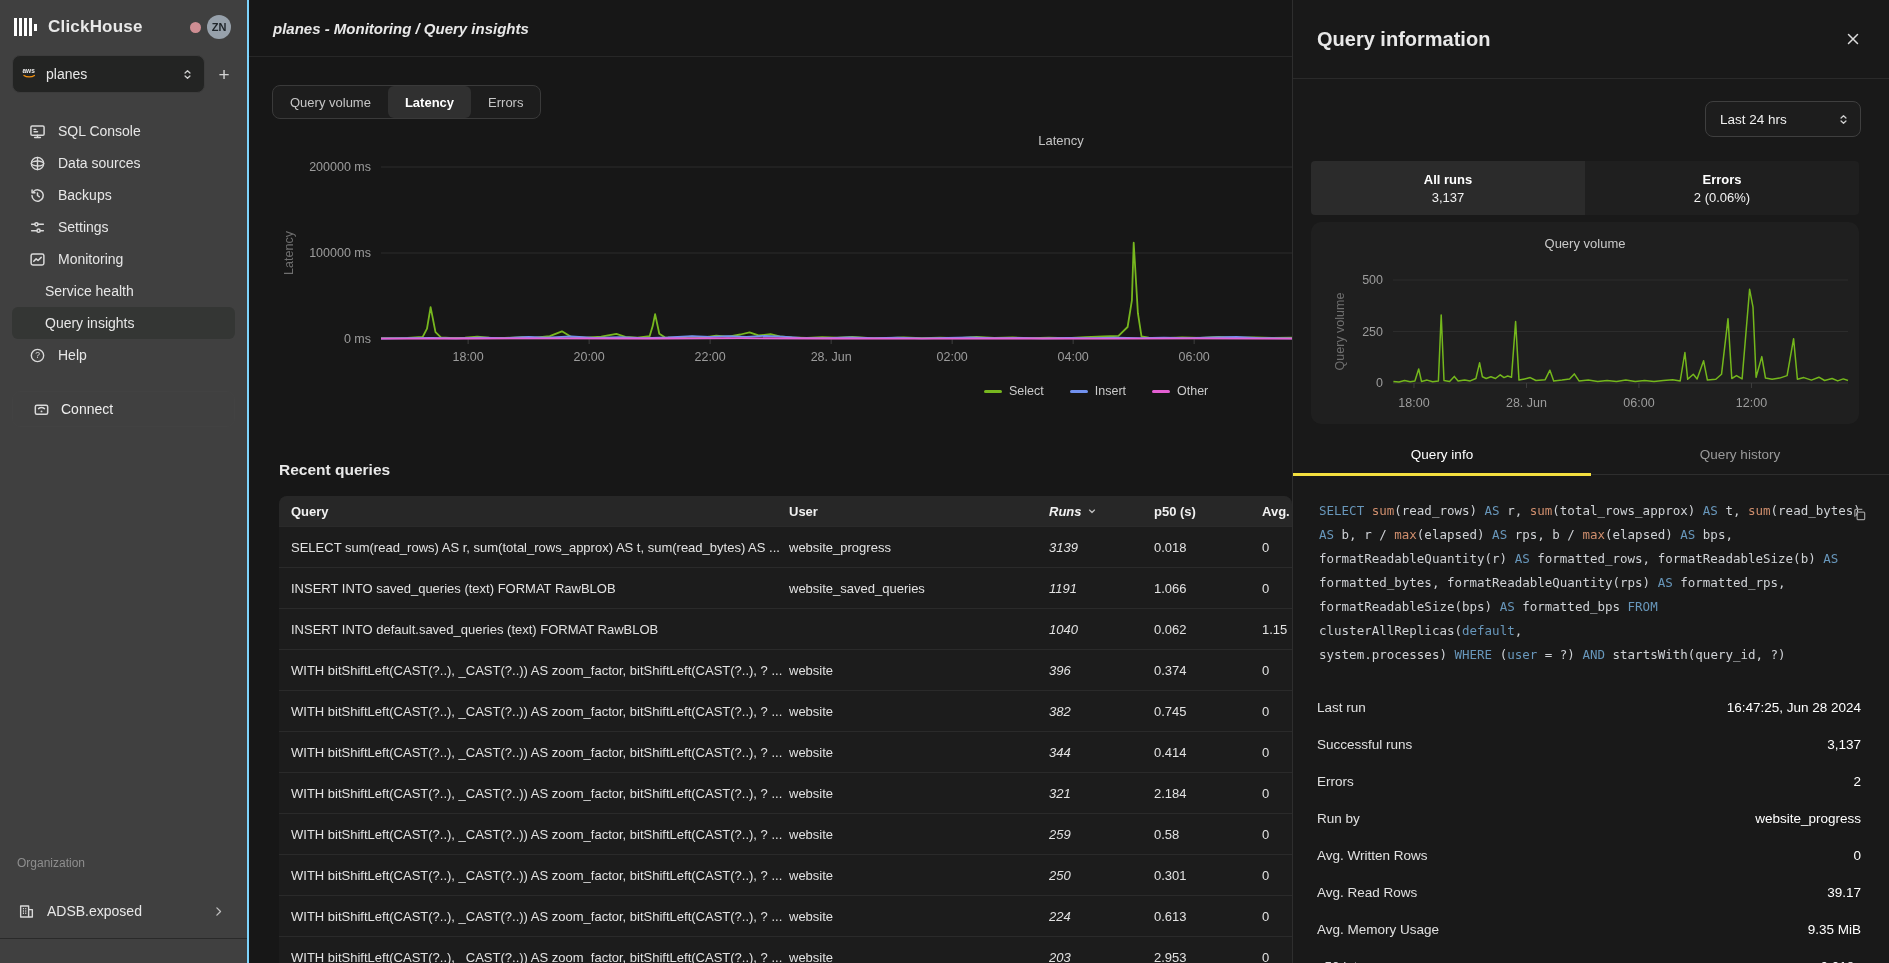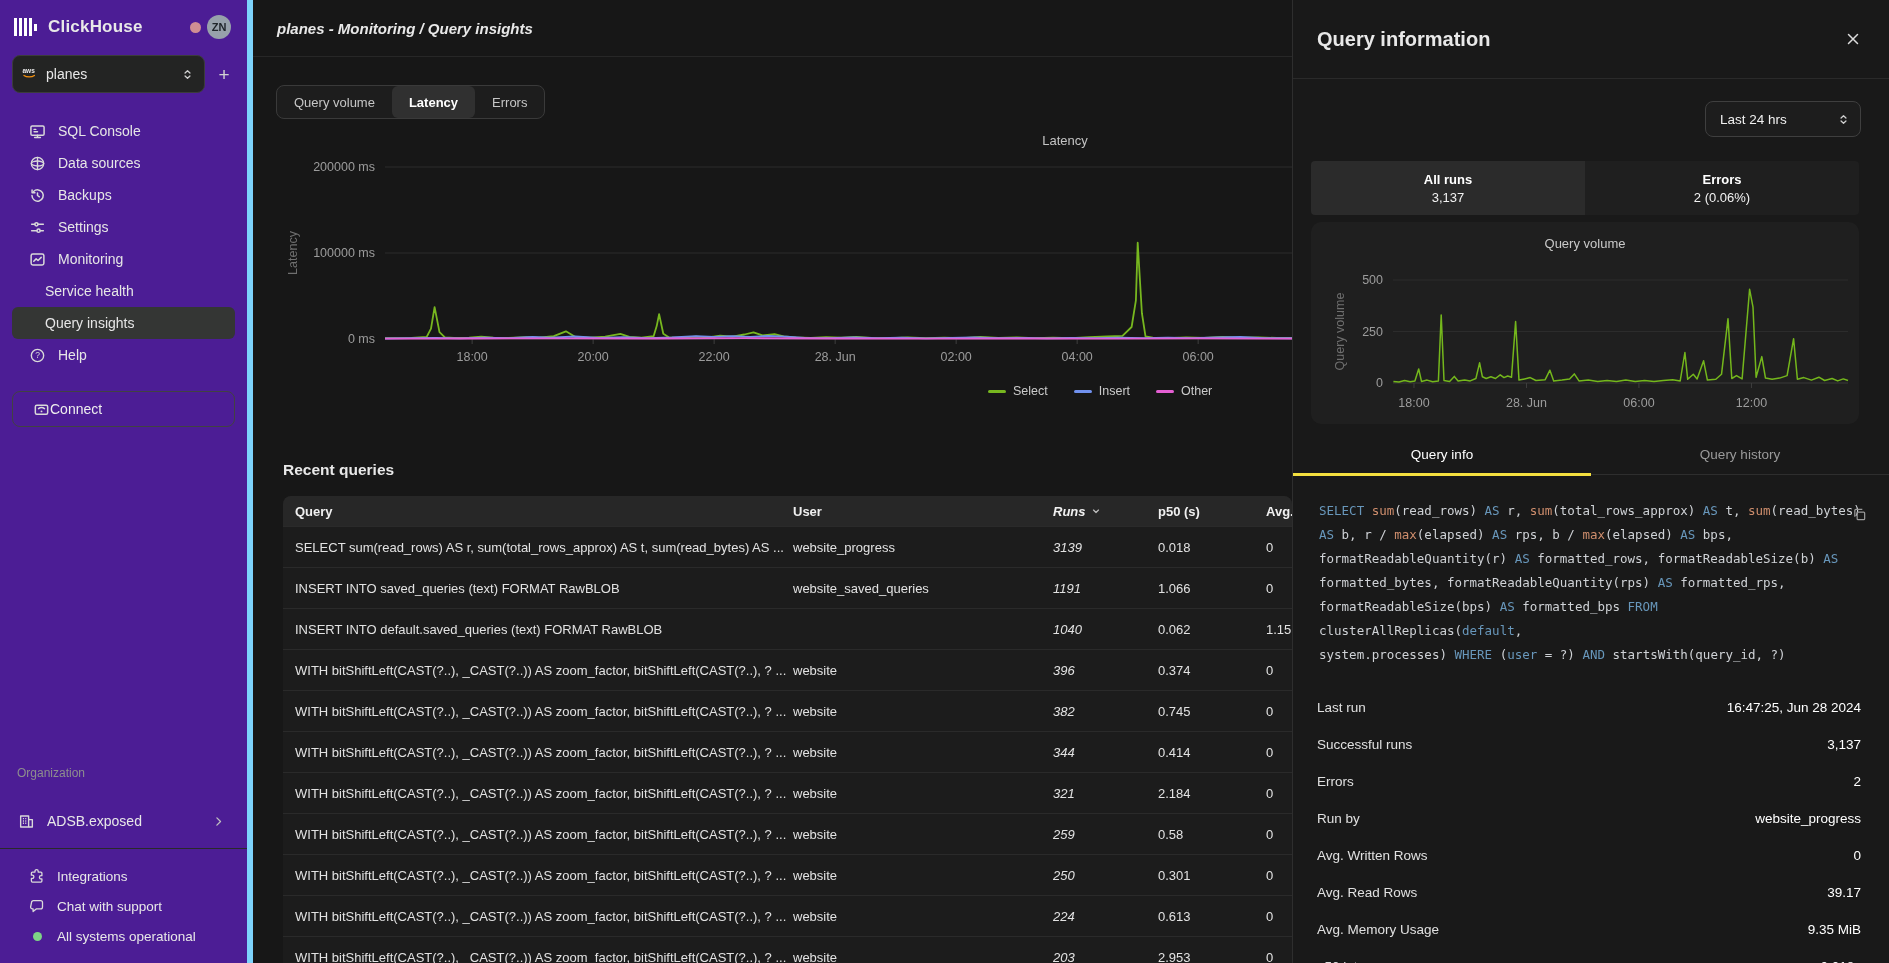--- a/index.html
+++ b/index.html
@@ -1,21 +1,21 @@
 <!DOCTYPE html>
 <html><head>
 <meta charset="utf-8">
 <style>
   html,body{margin:0;padding:0;}
   body{width:1889px;height:963px;overflow:hidden;background:#161616;color:#e8e8e8;
        font-family:"Liberation Sans",sans-serif;-webkit-font-smoothing:antialiased;}
   .app{display:flex;width:1889px;height:963px;}
 
   
-  .sidebar{width:247px;min-width:247px;background:#4c1d95;display:flex;flex-direction:column;border-right:6px solid #7dd3fc;}
+  .sidebar{width:247px;min-width:247px;background:#404040;display:flex;flex-direction:column;border-right:2px solid #7dd3fc;}
   .logo-row{display:flex;align-items:center;padding:15px 16px 8px 14px;}
   .ch-logo{display:flex;align-items:center;gap:2px;margin-right:11px;}
   .ch-logo i{display:block;width:3px;height:18px;background:#fff;}
   .ch-logo i.short{height:7px;}
   .brand{font-size:17px;font-weight:700;letter-spacing:.2px;}
   .notif-dot{width:11px;height:11px;border-radius:50%;background:#cf8e93;margin-left:auto;}
   .avatar{width:24px;height:24px;border-radius:50%;background:#97a1ab;color:#20262b;font-size:11px;
           font-weight:700;display:flex;align-items:center;justify-content:center;margin-left:6px;cursor:pointer;}
   .service-row{display:flex;align-items:center;padding:8px 10px 0 12px;gap:6px;}
   .service-select{flex:1;height:36px;border:1px solid #3c3c3c;background:#232423;border-radius:8px;
@@ -23,21 +23,21 @@
   .service-select .updown{margin-left:auto;color:#cfcfcf;display:flex;}
   .add-btn{width:26px;height:26px;background:none;border:none;color:#d2d2d2;font-size:19px;line-height:1;cursor:pointer;padding:0;}
   .nav{margin-top:22px;display:flex;flex-direction:column;padding:0 12px;}
   .nav-item{height:32px;display:flex;align-items:center;gap:12px;padding:0 8px 0 17px;font-size:14px;
             color:#e6e6e6;border-radius:6px;cursor:pointer;}
   .nav-item.indent{padding-left:33px;}
   .nav-item.active{background:#343634;}
   .nav-ic{display:flex;width:17px;height:17px;color:#d9d9d9;}
   .nav-ic svg{width:17px;height:17px;}
   .connect-btn{margin:20px 12px 0 12px;height:36px;border:1px solid #424242;border-radius:8px;background:transparent;
-            display:flex;align-items:center;padding:0 3px 0 20px;font-size:14px;color:#eee;cursor:pointer;}
+            display:flex;align-items:center;gap:11px;padding:0 3px 0 20px;font-size:14px;color:#eee;cursor:pointer;}
   .sb-bottom{margin-top:auto;padding-bottom:12px;}
   .org-label{padding:0 17px;font-size:12px;color:#8e8e8e;margin-bottom:24px;}
   .org-item{height:34px;margin:0 12px;display:flex;align-items:center;gap:12px;padding:0 10px 0 6px;
             font-size:14px;border-radius:6px;cursor:pointer;}
   .org-item .chev{margin-left:auto;color:#c0c0c0;display:flex;}
   .sb-divider{border-top:1px solid #2a2a2a;margin:10px 0 12px;}
   .foot-item{height:30px;display:flex;align-items:center;gap:12px;padding:0 16px 0 29px;font-size:13.5px;cursor:pointer;}
   .foot-ic{display:flex;width:16px;height:16px;color:#d9d9d9;justify-content:center;align-items:center;}
   .foot-ic svg{width:16px;height:16px;}
   .green-dot{width:9px;height:9px;border-radius:50%;background:#7ed486;}
@@ -229,44 +229,20 @@
             </svg>
         </span>
         <span>ADSB.exposed</span>
         <span class="chev">
           <svg width="13" height="13" viewBox="0 0 16 16" fill="none" stroke="currentColor" stroke-width="1.6" stroke-linecap="round" stroke-linejoin="round">
               <path d="M6 3.5 10.5 8 6 12.5"></path>
             </svg>
         </span>
       </div>
       <div class="sb-divider"></div>
-      <div id="sb-footer">
-          <div class="foot-item">
-            <span class="foot-ic">
-              <svg viewBox="0 0 16 16" fill="none" stroke="currentColor" stroke-width="1.3" stroke-linejoin="round">
-                <path d="M6 3.2a1.6 1.6 0 0 1 3.2 0v.9h2.7a1 1 0 0 1 1 1v2.6h-.9a1.6 1.6 0 1 0 0 3.2h.9v2.2a1 1 0 0 1-1 1H3.4a1 1 0 0 1-1-1v-2.7h.9a1.6 1.6 0 1 0 0-3.2h-.9V5.1a1 1 0 0 1 1-1H6z"></path>
-              </svg>
-            </span>
-            <span>Integrations</span>
-          </div>
-          <div class="foot-item">
-            <span class="foot-ic">
-              <svg viewBox="0 0 16 16" fill="none" stroke="currentColor" stroke-width="1.3" stroke-linejoin="round">
-                <path d="M2.5 4.6a1.9 1.9 0 0 1 1.9-1.9h7.2a1.9 1.9 0 0 1 1.9 1.9v4.4a1.9 1.9 0 0 1-1.9 1.9H7.2l-3.1 2.7v-2.7h-.6a1.9 1.9 0 0 1-1.9-1.9z"></path>
-              </svg>
-            </span>
-            <span>Chat with support</span>
-          </div>
-          <div class="foot-item">
-            <span class="foot-ic">
-              <span class="green-dot"></span>
-            </span>
-            <span>All systems operational</span>
-          </div>
-        </div>
     </div>
   </aside>
 
   <main class="main">
     <div class="main-header">
       <span>planes - Monitoring / Query insights</span>
     </div>
     <div class="content">
       <div class="tabs" id="main-tabs">
           <div class="tab">Query volume</div>

